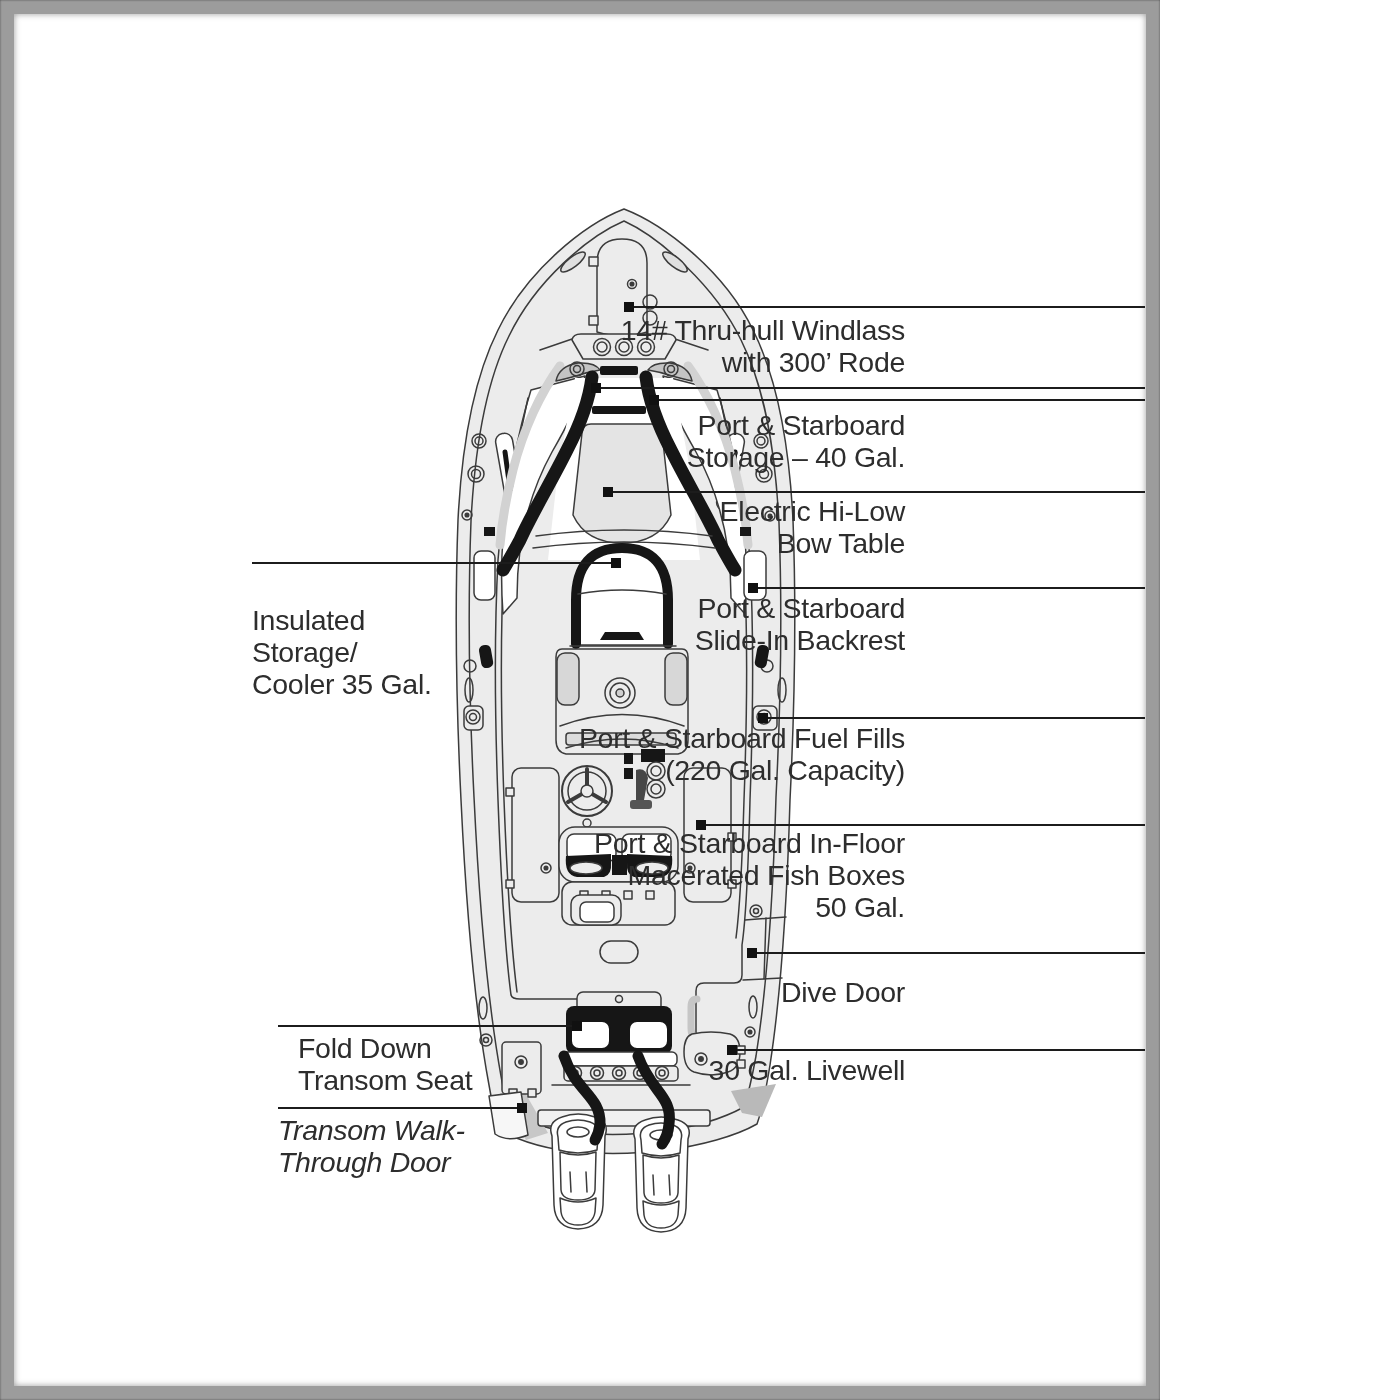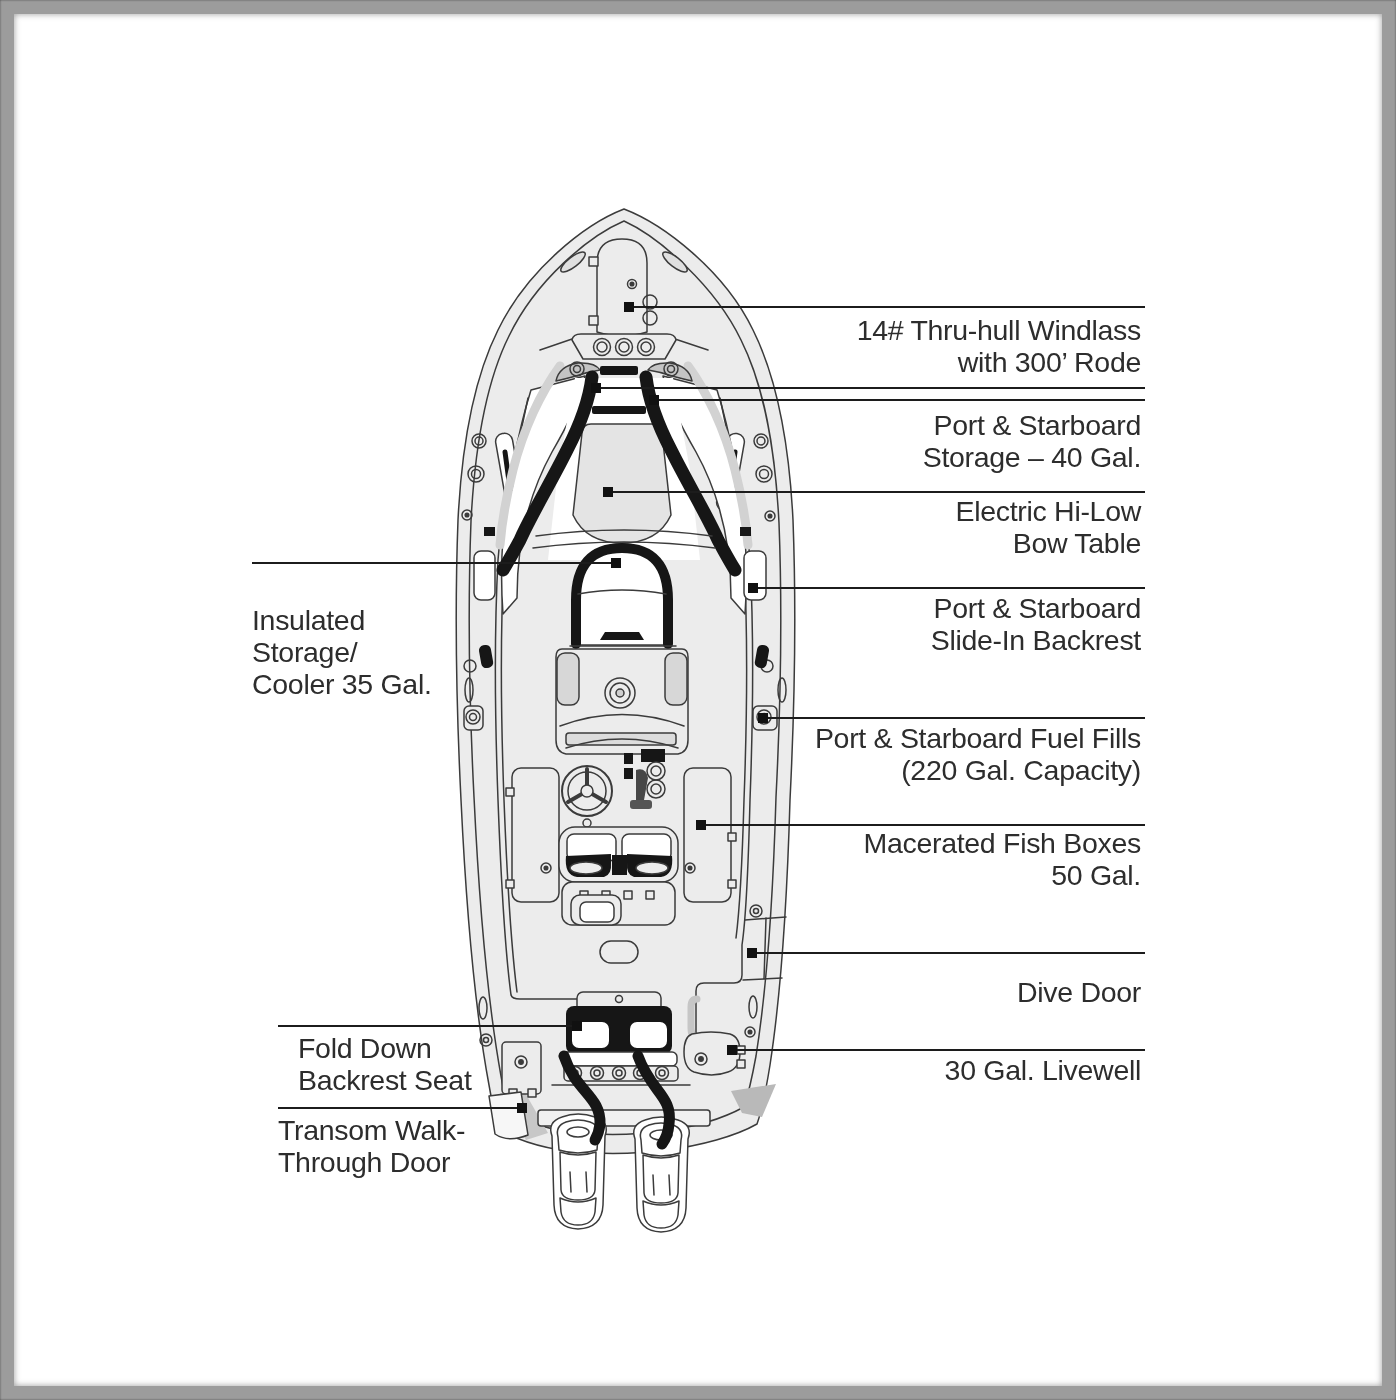--- a/index.html
+++ b/index.html
@@ -1,30 +1,30 @@
 <!DOCTYPE html>
 <html><head>
 <meta charset="utf-8">
 <style>
   html,body{margin:0;padding:0;background:#fff;}
-  #stage{position:relative;width:1396px;height:1400px;background:#ffffff;overflow:hidden;
+  #stage{position:relative;width:1160px;height:1400px;background:#ffffff;overflow:hidden;
          font-family:"Liberation Sans",sans-serif;}
   .frame{position:absolute;inset:0;border:14px solid #9c9c9c;pointer-events:none;
          box-shadow:inset 0 0 6px rgba(70,70,70,.55);}
   .frame-edge{position:absolute;inset:0;box-shadow:inset 0 0 2px rgba(40,40,40,.8);pointer-events:none;}
   .boat{position:absolute;left:448px;top:200px;width:352px;height:1045px;}
   .leaders{position:absolute;left:0;top:0;width:1400px;height:1400px;pointer-events:none;}
   .label{position:absolute;font-size:28.5px;line-height:32px;letter-spacing:-0.3px;
          color:#2d2d2d;white-space:nowrap;}
   .label.r{right:255px;text-align:right;}
   .label.l{text-align:left;}
   .t-windlass{top:314px;} .t-storage{top:409px;} .t-bowtable{top:495px;}
   .t-backrest{top:592px;} .t-fuel{top:722px;} .t-fish{top:827px;}
   .t-dive{top:956px;margin-top:20px;} .t-livewell{top:1054px;}
-  .t-insulated{left:252px;top:569px;margin-top:35px;} .t-fold{left:278px;top:1032px;margin-left:20px;} .t-walk{left:278px;top:1114px;}
+  .t-insulated{left:252px;top:569px;margin-top:35px;} .t-fold{left:278px;top:1032px;margin-left:20px;} .t-walk{left:278px;top:1114px;font-style:italic;}
 </style>
 </head>
 <body>
 
 <div id="stage">
   <div class="frame"></div>
   <div class="frame-edge"></div>
 
   <svg class="boat" viewBox="448 200 352 1045">
     <g stroke="#3b3b3b" stroke-width="1.5" fill="none" stroke-linejoin="round" stroke-linecap="round">
@@ -292,36 +292,37 @@
   </div>
   <div class="label r t-backrest">
     <div>Port &amp; Starboard</div>
     <div>Slide-In Backrest</div>
   </div>
   <div class="label r t-fuel">
     <div>Port &amp; Starboard Fuel Fills</div>
     <div>(220 Gal. Capacity)</div>
   </div>
   <div class="label r t-fish">
+    <div>Port &amp; Starboard In-Floor</div>
     <div>Macerated Fish Boxes</div>
     <div>50 Gal.</div>
   </div>
   <div class="label r t-dive">
     <div>Dive Door</div>
   </div>
   <div class="label r t-livewell">
     <div>30 Gal. Livewell</div>
   </div>
 
   <div class="label l t-insulated">
     <div>Insulated</div>
     <div>Storage/</div>
     <div>Cooler 35 Gal.</div>
   </div>
   <div class="label l t-fold">
     <div>Fold Down</div>
-    <div>Backrest Seat</div>
+    <div>Transom Seat</div>
   </div>
   <div class="label l t-walk">
     <div>Transom Walk-</div>
     <div>Through Door</div>
   </div>
 </div>
 
 </body></html>

